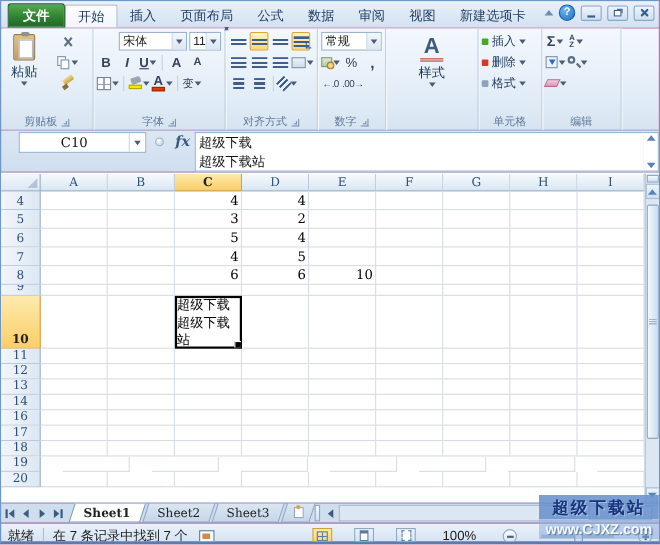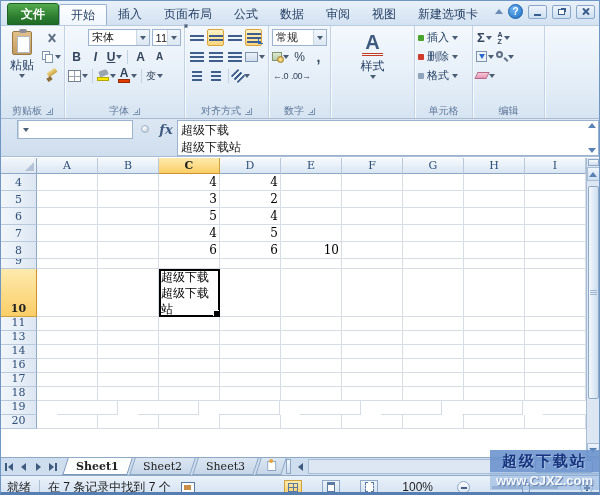--- a/index.html
+++ b/index.html
@@ -31,21 +31,21 @@
   .rg-label { flex:0 0 14px; font-size:10px; color:#60789a; display:flex; align-items:center; justify-content:center; gap:4px;margin-top:17px; }
   .dlg { width:7px; height:7px; border-right:1px solid #7c94b4; border-bottom:1px solid #7c94b4; position:relative; }
   .dlg i { position:absolute; right:1px; bottom:1px; width:3px; height:3px; border-right:1px solid #7c94b4; border-bottom:1px solid #7c94b4; display:block; }
   .car { width:0; height:0; border-left:3px solid transparent; border-right:3px solid transparent; border-top:4px solid #4a5d75; display:inline-block; }
   .minirow { display:flex; align-items:center; gap:2px; height:19px; }
   .minibtn { min-width:17px; height:17px; display:flex; align-items:center; justify-content:center; gap:1px; border-radius:2px; }
   .minibtn.hl { background:linear-gradient(#fff3c6,#fbd57c); border:1px solid #d9a43b; }
   .vsep { width:1px; height:14px; background:#c3d2e2; margin:0 2px; }
 
   
-  .g-clip { width:64px; }
+  .g-clip { width:84px; }
   .bigbtn { width:36px; display:flex; flex-direction:column; align-items:center; padding-top:3px; float:left; }
   .clip-ico { width:20px; height:24px; background:linear-gradient(#e2c08a,#c49a5e); border:1px solid #9a7a44; border-radius:2px; position:relative; }
   .clip-ico .sheet { position:absolute; left:4px; top:4px; width:13px; height:17px; background:#fff; border:1px solid #b0b8c4; }
   .clip-ico .top { position:absolute; left:6px; top:-3px; width:8px; height:4px; background:#8f8f98; border-radius:2px; }
   .bigbtn-label { margin-top:2px; color:#1f3a5f; }
   .minicol { margin-left:38px; display:flex; flex-direction:column; gap:1px; padding-top:2px; }
   .scis { position:relative; width:12px; height:12px; }
   .scis i { position:absolute; left:5px; top:0; width:2px; height:10px; background:#5f6f85; display:block; }
   .scis i:first-child { transform:rotate(40deg); } .scis i:last-child { transform:rotate(-40deg); }
   .copy-ico { position:relative; width:12px; height:12px; }
@@ -518,20 +518,21 @@
       <div class="rg-label">
           <span>编辑</span>
         </div>
     </div>
 
     <div class="rfiller"></div>
   </div>
 
   <div class="fbar">
     <div class="namebox">
+      <span class="nb-val">C10</span>
       <span class="nb-drop">
           <span class="car"></span>
         </span>
     </div>
     <div class="split-dot"></div>
     <div class="fxbtn">
         <span class="fx">fx</span>
       </div>
     <div class="fcontent">
       <div>超级下载</div>
@@ -652,20 +653,32 @@
             <div class="cell"></div>
             <div class="cell"></div>
             <div class="cell"></div>
             <div class="cell"></div>
             <div class="cell"></div>
             <div class="cell"></div>
             <div class="cell"></div>
             <div class="cell"></div>
             <div class="cell"></div>
           </div>
+          <div class="grow" style="height: 14px;">
+            <div class="rowhdr">12</div>
+            <div class="cell"></div>
+            <div class="cell"></div>
+            <div class="cell"></div>
+            <div class="cell"></div>
+            <div class="cell"></div>
+            <div class="cell"></div>
+            <div class="cell"></div>
+            <div class="cell"></div>
+            <div class="cell"></div>
+          </div>
           <div class="grow" style="height: 14px; justify-content: space-between;">
             <div class="rowhdr">13</div>
             <div class="cell"></div>
             <div class="cell"></div>
             <div class="cell"></div>
             <div class="cell"></div>
             <div class="cell"></div>
             <div class="cell"></div>
             <div class="cell"></div>
             <div class="cell"></div>

